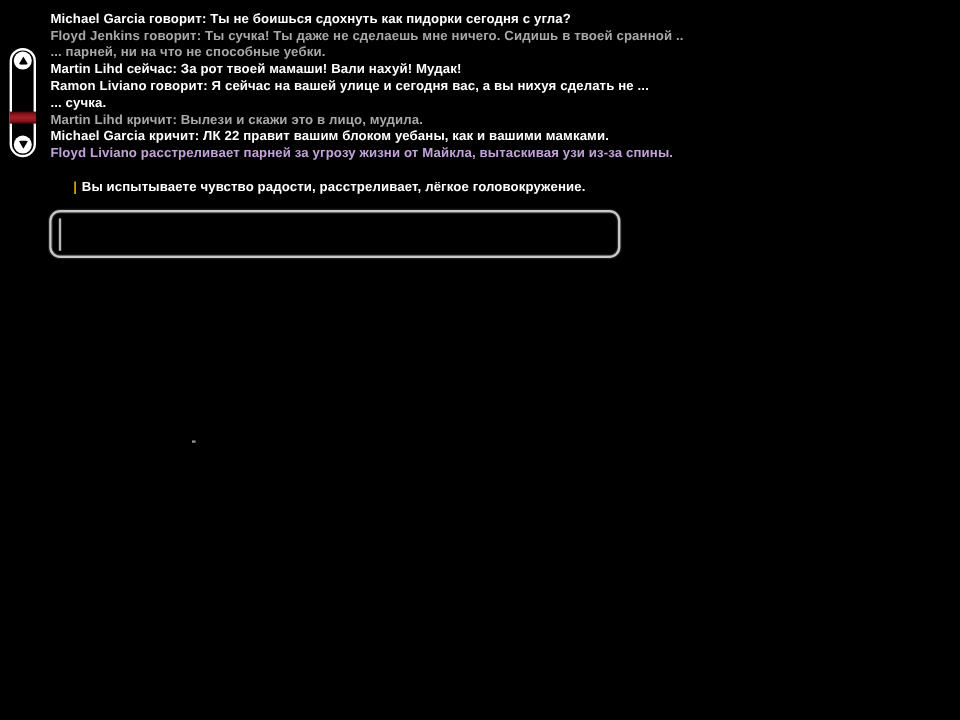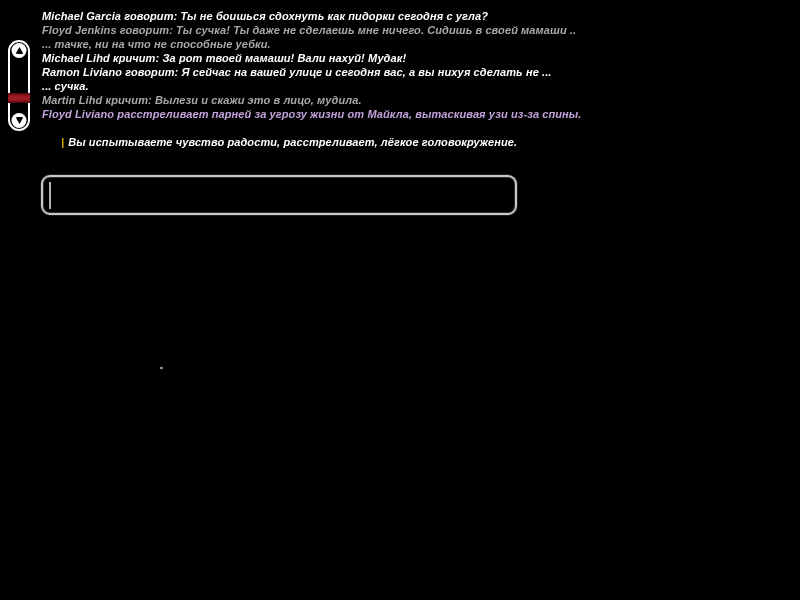--- a/index.html
+++ b/index.html
@@ -7,21 +7,20 @@
     padding: 0;
     background: #000;
   }
   .screen {
     position: relative;
     width: 800px;
     height: 600px;
     background: #000000;
     overflow: hidden;
     font-family: "Liberation Sans", sans-serif;
-    font-style: italic;
   }
 
   
   .chat-log {
     position: absolute;
     left: 42px;
     top: 9px;
     width: 740px;
   }
   .chat-line {
@@ -130,26 +129,27 @@
     background: #8f8f8f;
   }
 </style>
 </head>
 <body>
 
 <div class="screen">
 
   <div class="chat-log">
     <div class="chat-line" style="color: rgb(255, 255, 255);">Michael Garcia говорит: Ты не боишься сдохнуть как пидорки сегодня с угла?</div>
-    <div class="chat-line" style="color: rgb(168, 168, 168);">Floyd Jenkins говорит: Ты сучка! Ты даже не сделаешь мне ничего. Сидишь в своей мамаши ..</div>
-    <div class="chat-line" style="color: rgb(168, 168, 168);">... тачке, ни на что не способные уебки.</div>
-    <div class="chat-line" style="color: rgb(255, 255, 255);">Michael Lihd кричит: За рот твоей мамаши! Вали нахуй! Мудак!</div>
+    <div class="chat-line" style="color: rgb(168, 168, 168);">Floyd Jenkins говорит: Ты сучка! Ты даже не сделаешь мне ничего. Сидишь в твоей сранной ..</div>
+    <div class="chat-line" style="color: rgb(168, 168, 168);">... парней, ни на что не способные уебки.</div>
+    <div class="chat-line" style="color: rgb(255, 255, 255);">Martin Lihd сейчас: За рот твоей мамаши! Вали нахуй! Мудак!</div>
     <div class="chat-line" style="color: rgb(255, 255, 255);">Ramon Liviano говорит: Я сейчас на вашей улице и сегодня вас, а вы нихуя сделать не ...</div>
     <div class="chat-line" style="color: rgb(255, 255, 255);">... сучка.</div>
     <div class="chat-line" style="color: rgb(168, 168, 168);">Martin Lihd кричит: Вылези и скажи это в лицо, мудила.</div>
+    <div class="chat-line" style="color: rgb(255, 255, 255);">Michael Garcia кричит: ЛК 22 правит вашим блоком уебаны, как и вашими мамками.</div>
     <div class="chat-line" style="color: rgb(194, 162, 218);">Floyd Liviano расстреливает парней за угрозу жизни от Майкла, вытаскивая узи из-за спины.</div>
     <div class="chat-line">
       <span class="prefix" style="color: rgb(217, 169, 3);">|</span><span style="color: rgb(255, 255, 255);">Вы испытываете чувство радости, расстреливает, лёгкое головокружение.</span>
     </div>
   </div>
 
   <div class="scrollbar">
     <div class="sb-btn up">
       <span class="tri-up"></span>
     </div>

